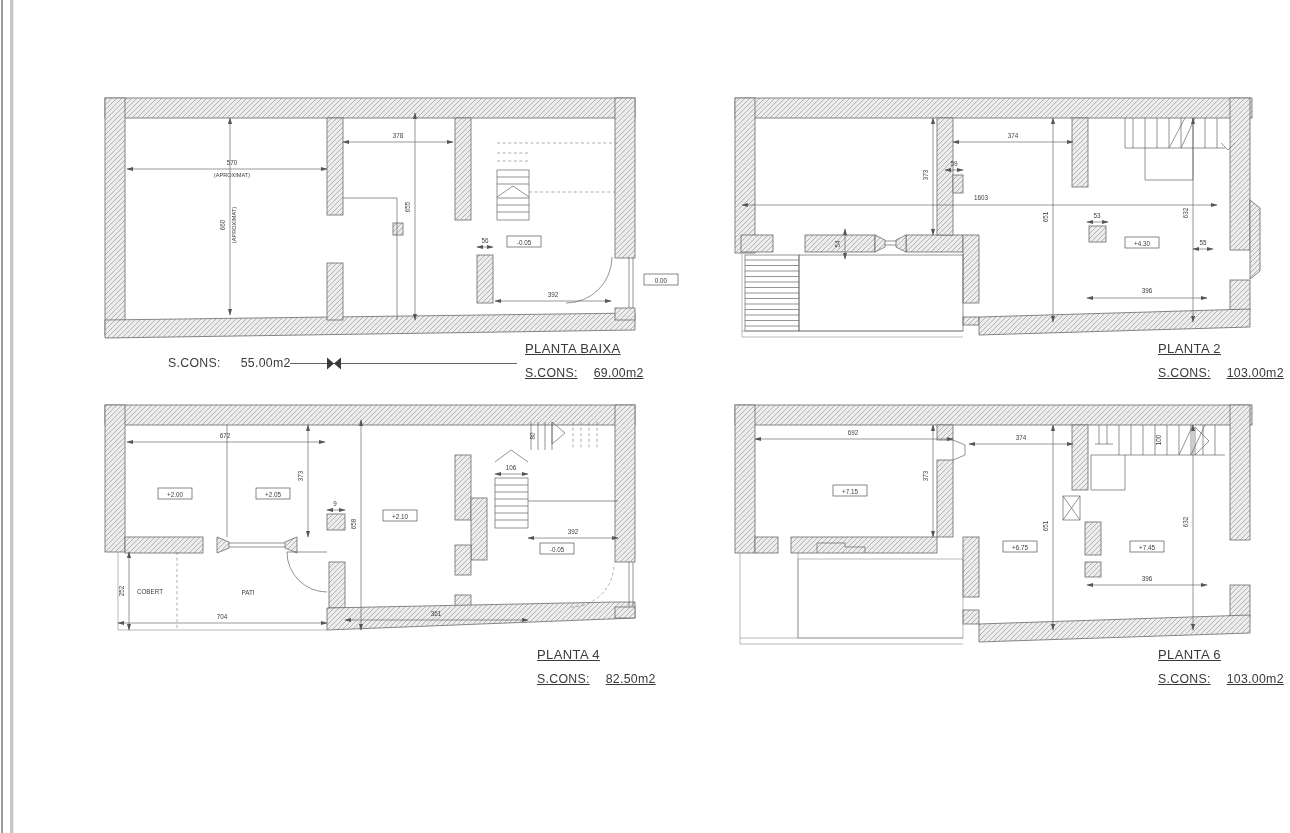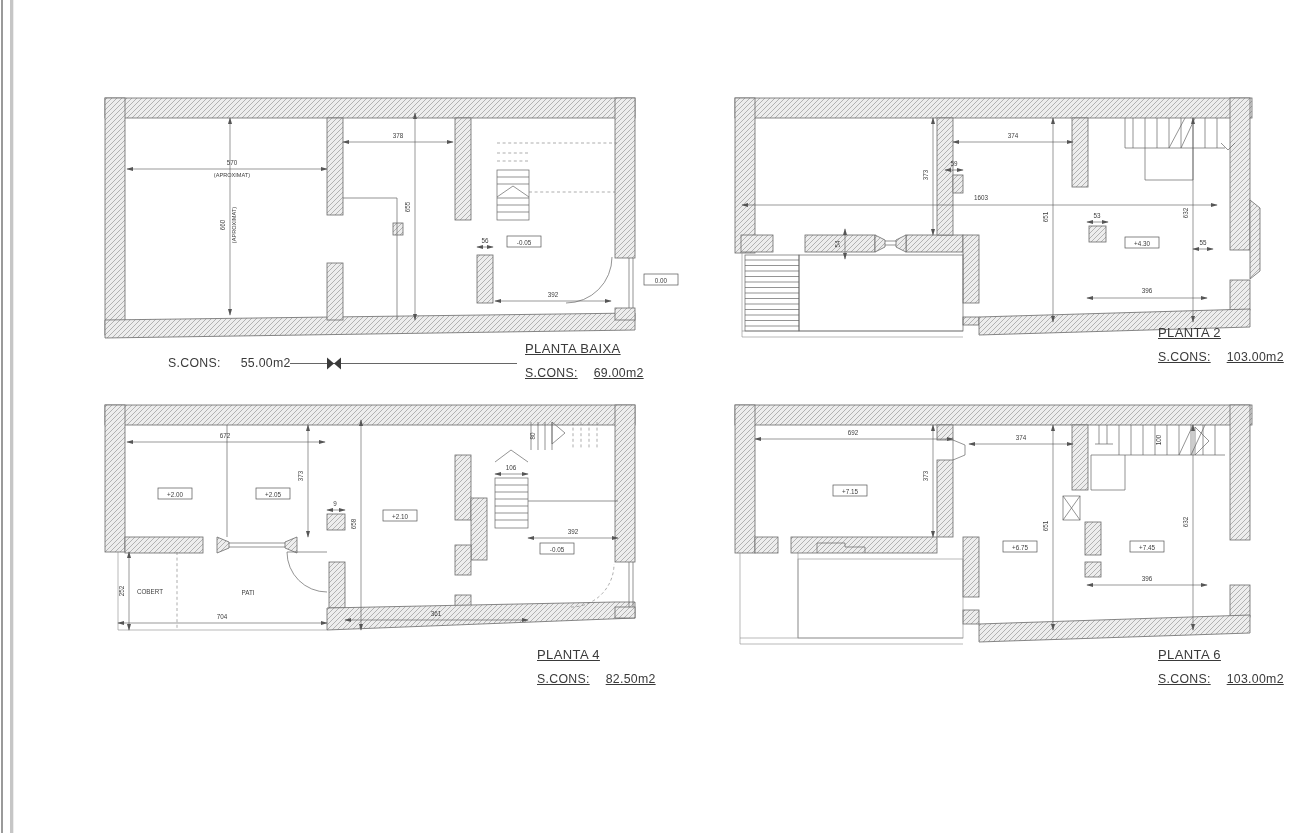--- a/index.html
+++ b/index.html
@@ -360,21 +360,21 @@
     <line x1="5" y1="10.5" x2="232" y2="10.5" stroke="#555" stroke-width="0.9"></line>
     <polygon points="42,4.5 49,10.5 42,16.5" fill="#3a3a3a"></polygon>
     <polygon points="56,4.5 49,10.5 56,16.5" fill="#3a3a3a"></polygon>
   </svg>
 
   <div class="titleblock" style="left:525px;top:342px">
     <div class="t">PLANTA BAIXA</div>
     <div class="s"><span>S.CONS:</span><span class="v">69.00m2</span></div>
   </div>
 
-  <div class="titleblock" style="left:1158px;top:326px">
+  <div class="titleblock" style="left:1158px;top:342px">
     <div class="t">PLANTA 2</div>
     <div class="s"><span>S.CONS:</span><span class="v">103.00m2</span></div>
   </div>
 
   <div class="titleblock" style="left:537px;top:648px">
     <div class="t">PLANTA 4</div>
     <div class="s"><span>S.CONS:</span><span class="v">82.50m2</span></div>
   </div>
 
   <div class="titleblock" style="left:1158px;top:648px">

